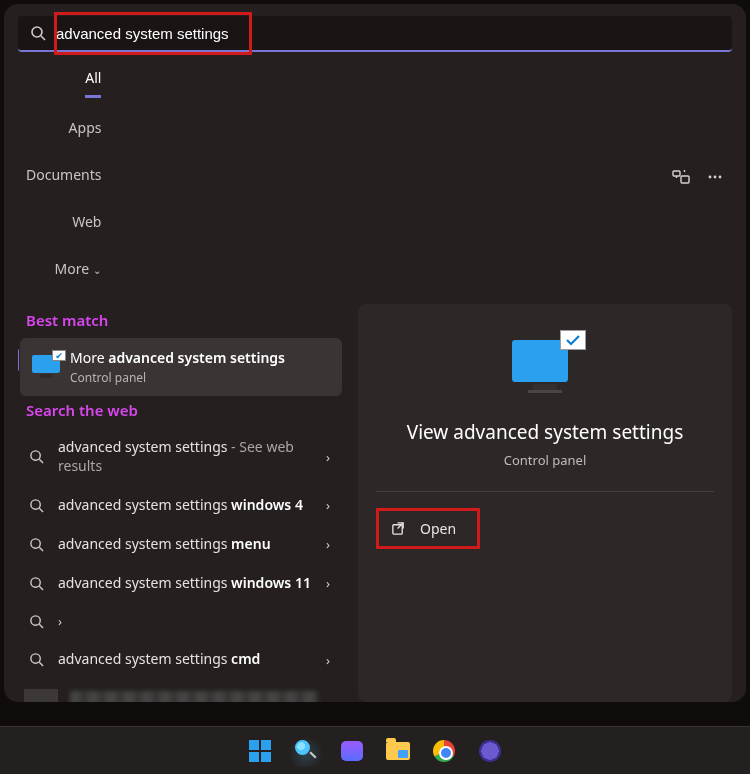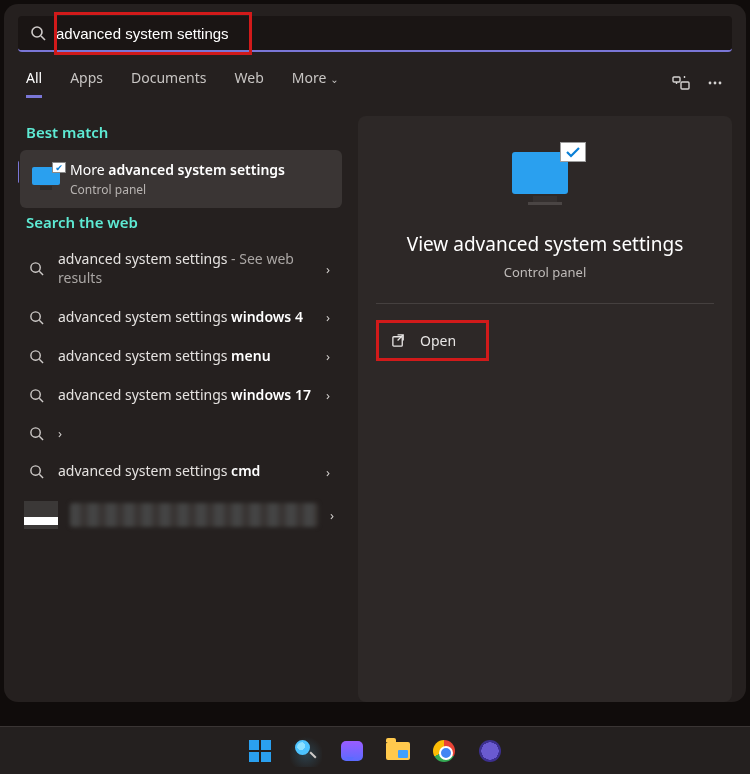--- a/index.html
+++ b/index.html
@@ -41,36 +41,36 @@
       background:transparent; border:none; outline:none;
       color:#fff; font-size:15px;
     }
     .search-input::placeholder { color:#8b8785; }
     
     .tabs-row {
       display:flex; justify-content:space-between; align-items:center;
       margin-top:16px; color:#c8c5c3;
       padding:0 8px;
     }
-    .tabs { display:flex; gap:28px; align-items:flex-start; }
+    .tabs { display:flex; gap:20px; align-items:flex-end;flex-direction:column; }
     .tab { font-size:14px; cursor:pointer; padding-bottom:8px; }
     .tab.active { color:#fff; border-bottom:3px solid #7a76d6; }
     .tab .chev { font-size:10px; margin-left:4px; }
     .tab-actions { display:flex; gap:16px; align-items:center; }
     .tab-actions .icon { opacity:.9; cursor:pointer; }
     
     .body {
       display:flex; gap:14px; margin-top:18px; flex:1; overflow:hidden;
     }
     .left {
       width:326px;
       display:flex; flex-direction:column;
     }
     .section-title {
-      color:#5eead4; font-weight:600; font-size:15px;
+      color:#d946ef; font-weight:600; font-size:15px;
       margin:6px 8px 8px;
     }
     .match-card {
       display:flex; align-items:center; gap:10px;
       background:#3a3534;
       border-radius:6px;
       padding:10px 12px; margin:0 2px;
       position:relative;
       cursor:pointer;
     }
@@ -156,21 +156,21 @@
     .right-sub {
       margin-top:6px; font-size:13px; color:#bfbbb9;
     }
     .divider {
       width:100%; height:1px; background:#45403f; margin-top:22px;
     }
     .open-row {
       align-self:flex-start;
       margin-top:16px;
       display:flex; align-items:center; gap:14px;
-      padding:8px 30px 8px 12px;
+      padding:8px 21px 8px 12px;
       border:3px solid #d11a1a;
       cursor:pointer;
     }
     .open-row .open-icon { color:#e8e6e5; }
     
     .taskbar {
       position:absolute; left:0; right:0; bottom:0;
       height:48px; background:#24201f;
       border-top:1px solid #3a3534;
       display:flex; align-items:center; justify-content:center; gap:14px;
@@ -326,21 +326,21 @@
           <span class="item-text"><span>advanced system settings </span><span class="bold">menu</span></span>
           <span class="chevron-right">›</span>
         </div>
         <div class="item">
           <span class="mag">
               <svg width="15" height="15" viewBox="0 0 16 16">
                 <circle cx="7" cy="7" r="5" stroke="#cfcbc9" stroke-width="1.5" fill="none"></circle>
                 <line x1="11" y1="11" x2="15" y2="15" stroke="#cfcbc9" stroke-width="1.5"></line>
               </svg>
             </span>
-          <span class="item-text"><span>advanced system settings </span><span class="bold">windows 17</span></span>
+          <span class="item-text"><span>advanced system settings </span><span class="bold">windows 11</span></span>
           <span class="chevron-right">›</span>
         </div>
         <div class="item">
           <span class="mag">
               <svg width="15" height="15" viewBox="0 0 16 16">
                 <circle cx="7" cy="7" r="5" stroke="#cfcbc9" stroke-width="1.5" fill="none"></circle>
                 <line x1="11" y1="11" x2="15" y2="15" stroke="#cfcbc9" stroke-width="1.5"></line>
               </svg>
             </span>
           <span class="chevron-right">›</span>

